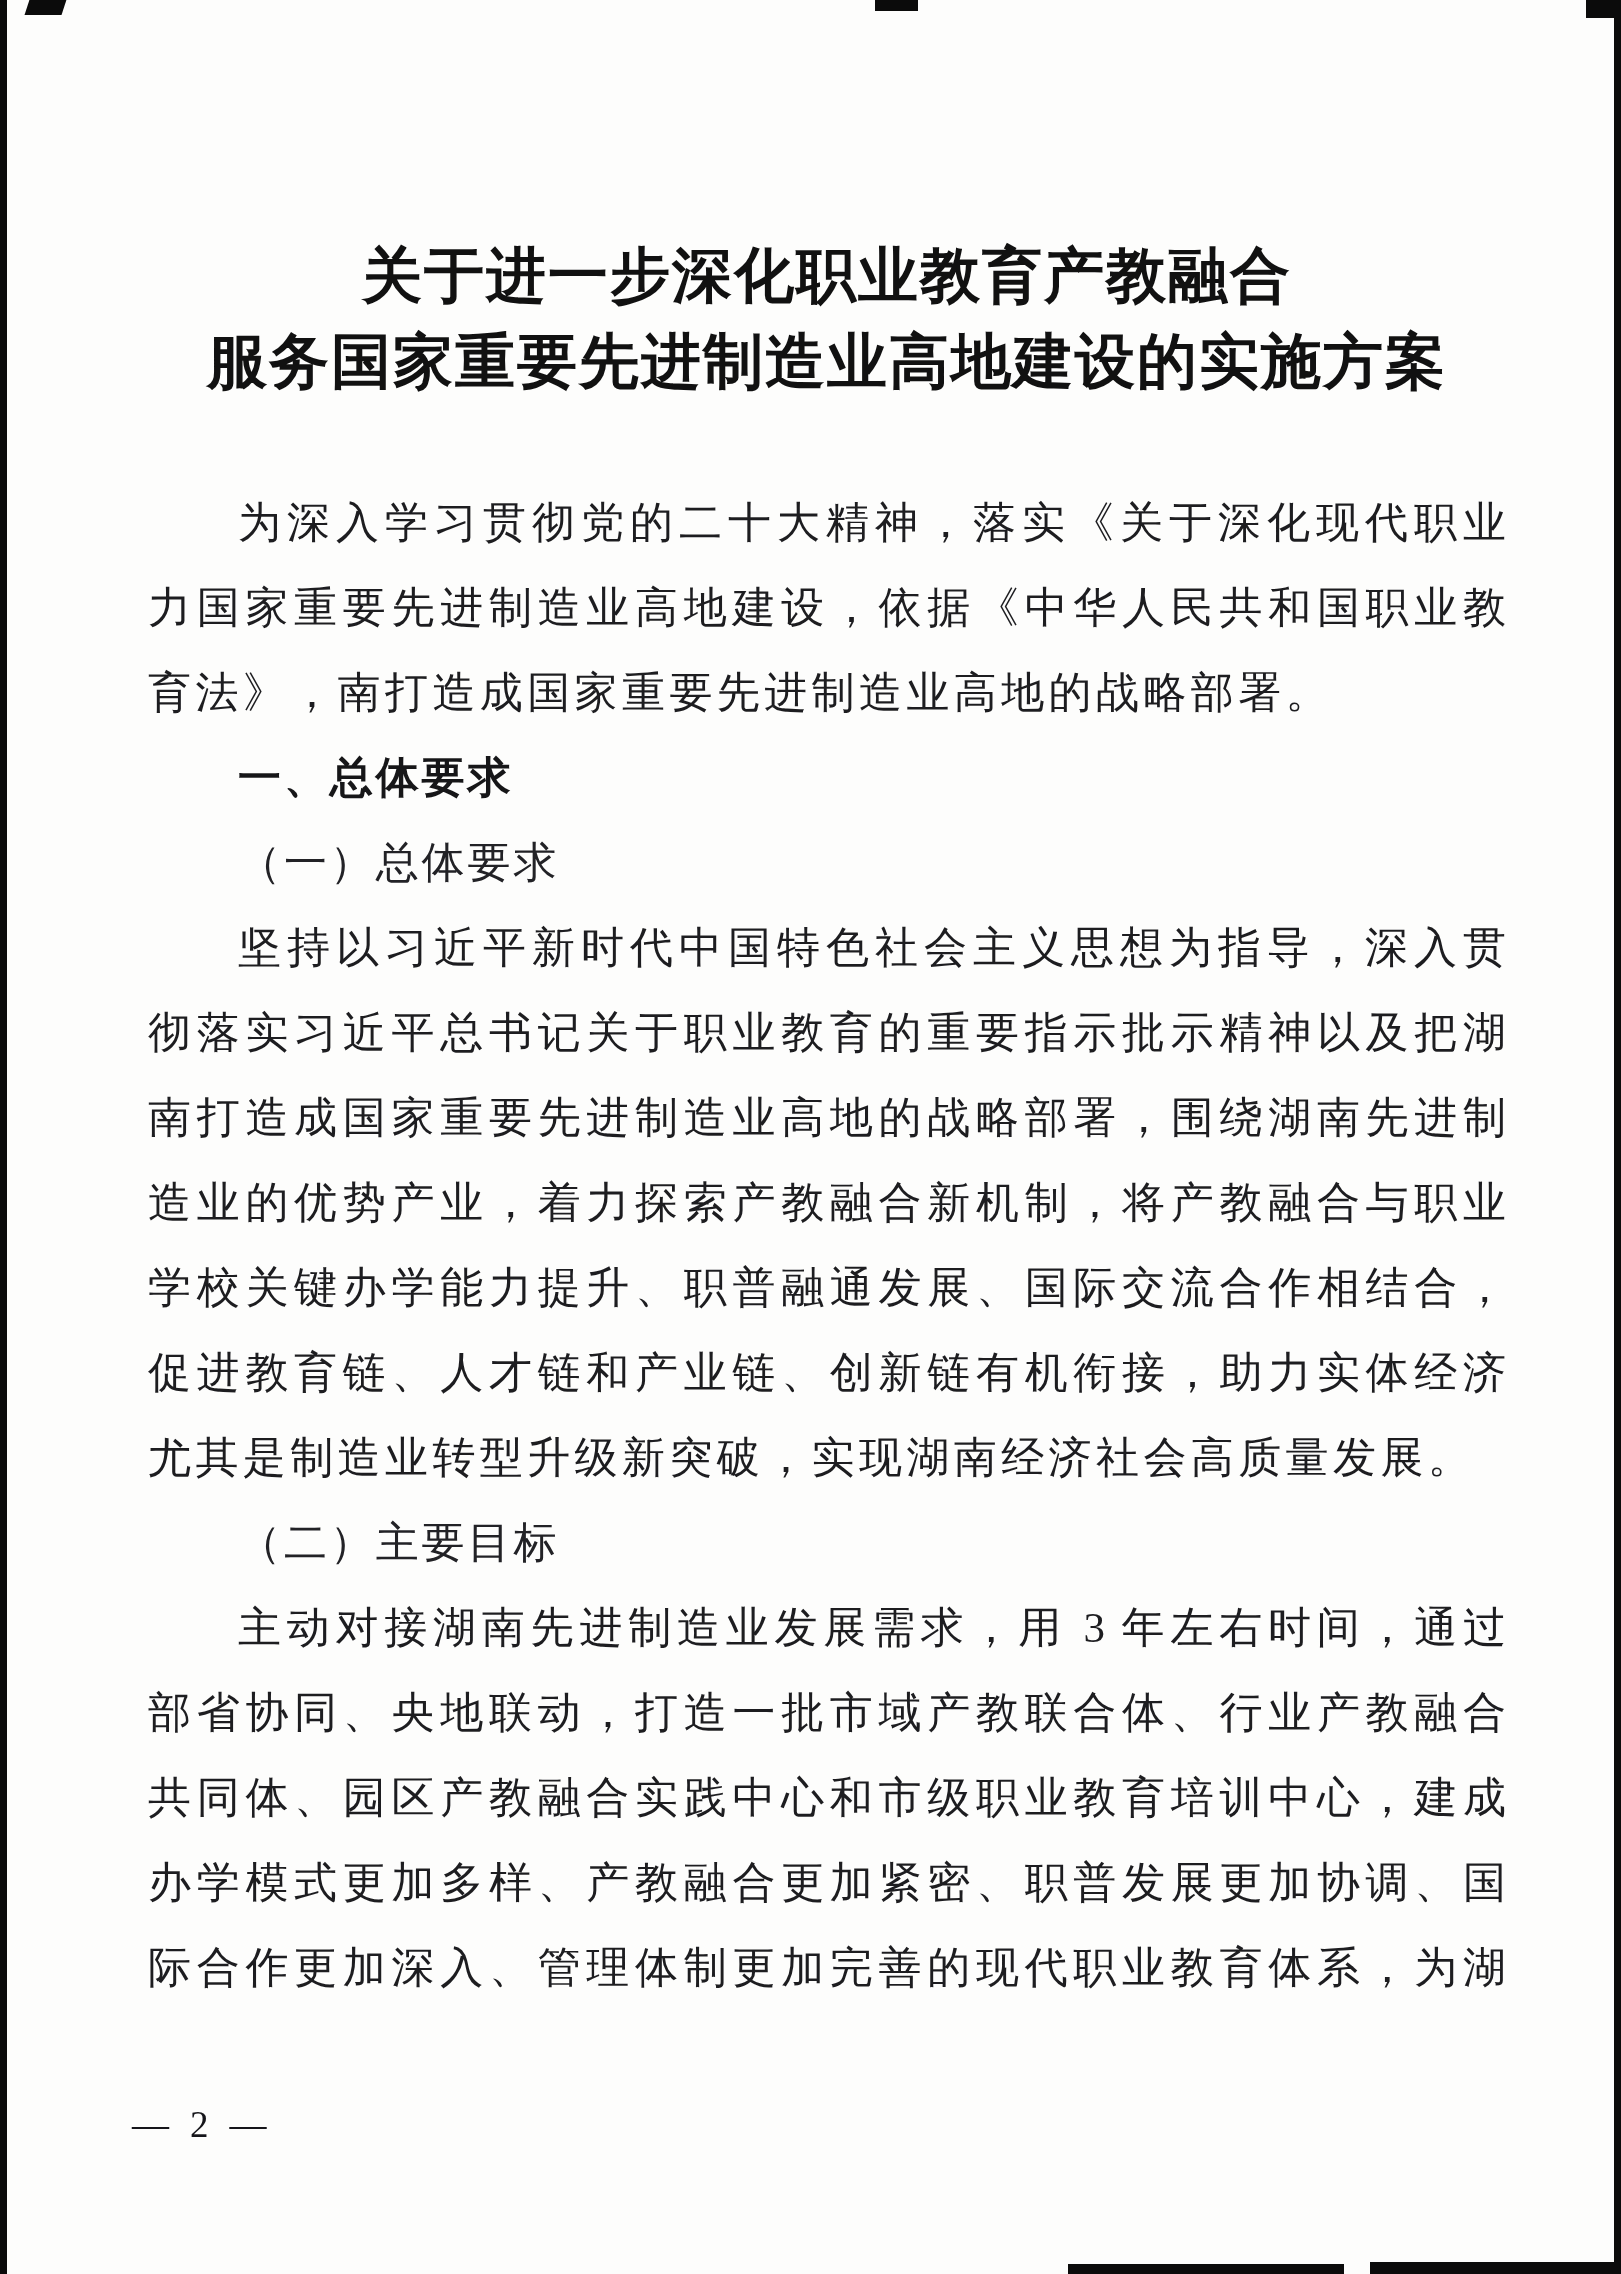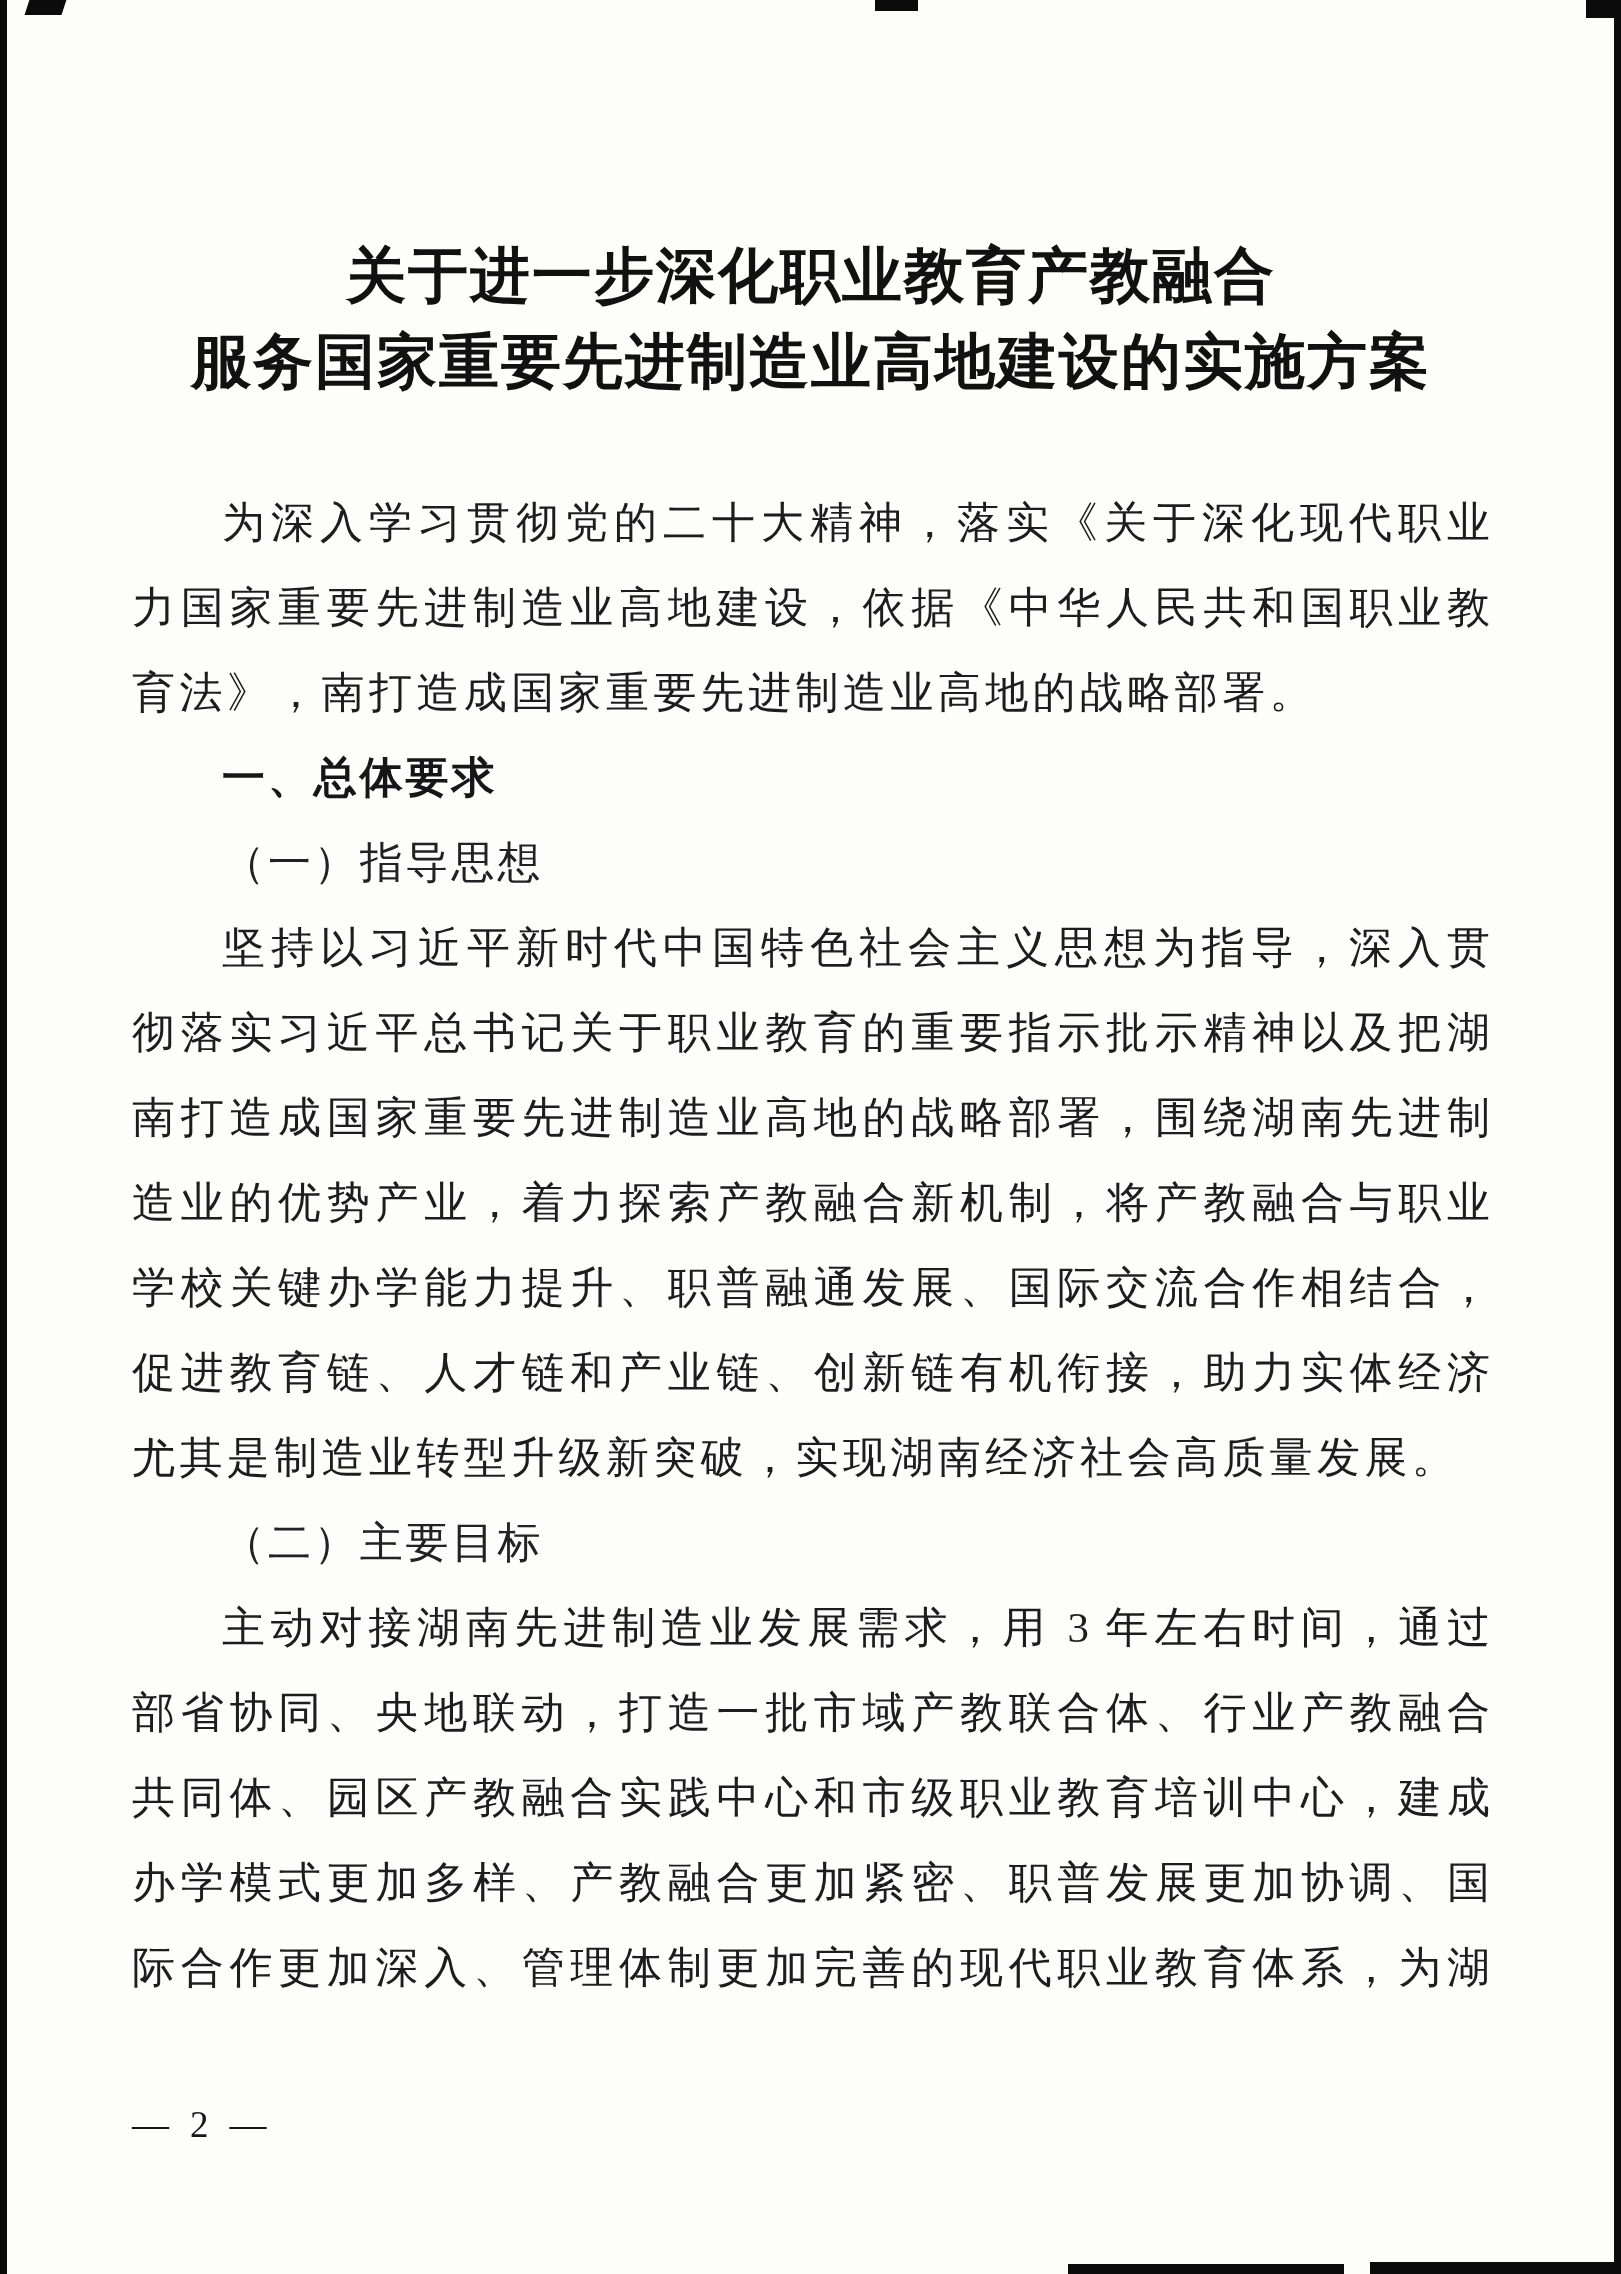--- a/index.html
+++ b/index.html
@@ -16,21 +16,21 @@
   .edge-left{left:0;top:0;width:6.9px;height:2275px;}
   .edge-right{right:0;top:0;width:6.9px;height:2275px;}
   .mark-top-left{left:27.4px;top:0;width:37px;height:14.7px;transform:skewX(-18deg);}
   .mark-top-mid{left:875px;top:0;width:43px;height:10.8px;}
   .mark-top-right{left:1586px;top:0;width:35px;height:17.6px;}
   .bar-bottom-a{left:1068px;top:2264px;width:276px;height:10.8px;}
   .bar-bottom-b{left:1370px;top:2262px;width:251px;height:12.7px;}
 
   .content{
     position:absolute;
-    left:132px;top:233px;
+    left:148px;top:233px;
     width:1358px;
   }
   .title{
     text-align:center;
     font-weight:700;
     font-size:60px;
     line-height:86px;
     letter-spacing:2px;
     color:#111;
     font-family:"Liberation Serif", serif;
@@ -97,21 +97,21 @@
     </div>
 
     <div class="body-block">
 
       <div class="line first">为深入学习贯彻党的二十大精神，落实《关于深化现代职业</div>
       <div class="line">力国家重要先进制造业高地建设，依据《中华人民共和国职业教</div>
       <div class="line end">育法》，南打造成国家重要先进制造业高地的战略部署。</div>
 
       <div class="heading-black">一、总体要求</div>
 
-      <div class="heading-kai">（一）指导思想</div>
+      <div class="heading-kai">（一）总体要求</div>
 
       <div class="line first">坚持以习近平新时代中国特色社会主义思想为指导，深入贯</div>
       <div class="line">彻落实习近平总书记关于职业教育的重要指示批示精神以及把湖</div>
       <div class="line">南打造成国家重要先进制造业高地的战略部署，围绕湖南先进制</div>
       <div class="line">造业的优势产业，着力探索产教融合新机制，将产教融合与职业</div>
       <div class="line">学校关键办学能力提升、职普融通发展、国际交流合作相结合，</div>
       <div class="line">促进教育链、人才链和产业链、创新链有机衔接，助力实体经济</div>
       <div class="line end">尤其是制造业转型升级新突破，实现湖南经济社会高质量发展。</div>
 
       <div class="heading-kai">（二）主要目标</div>

